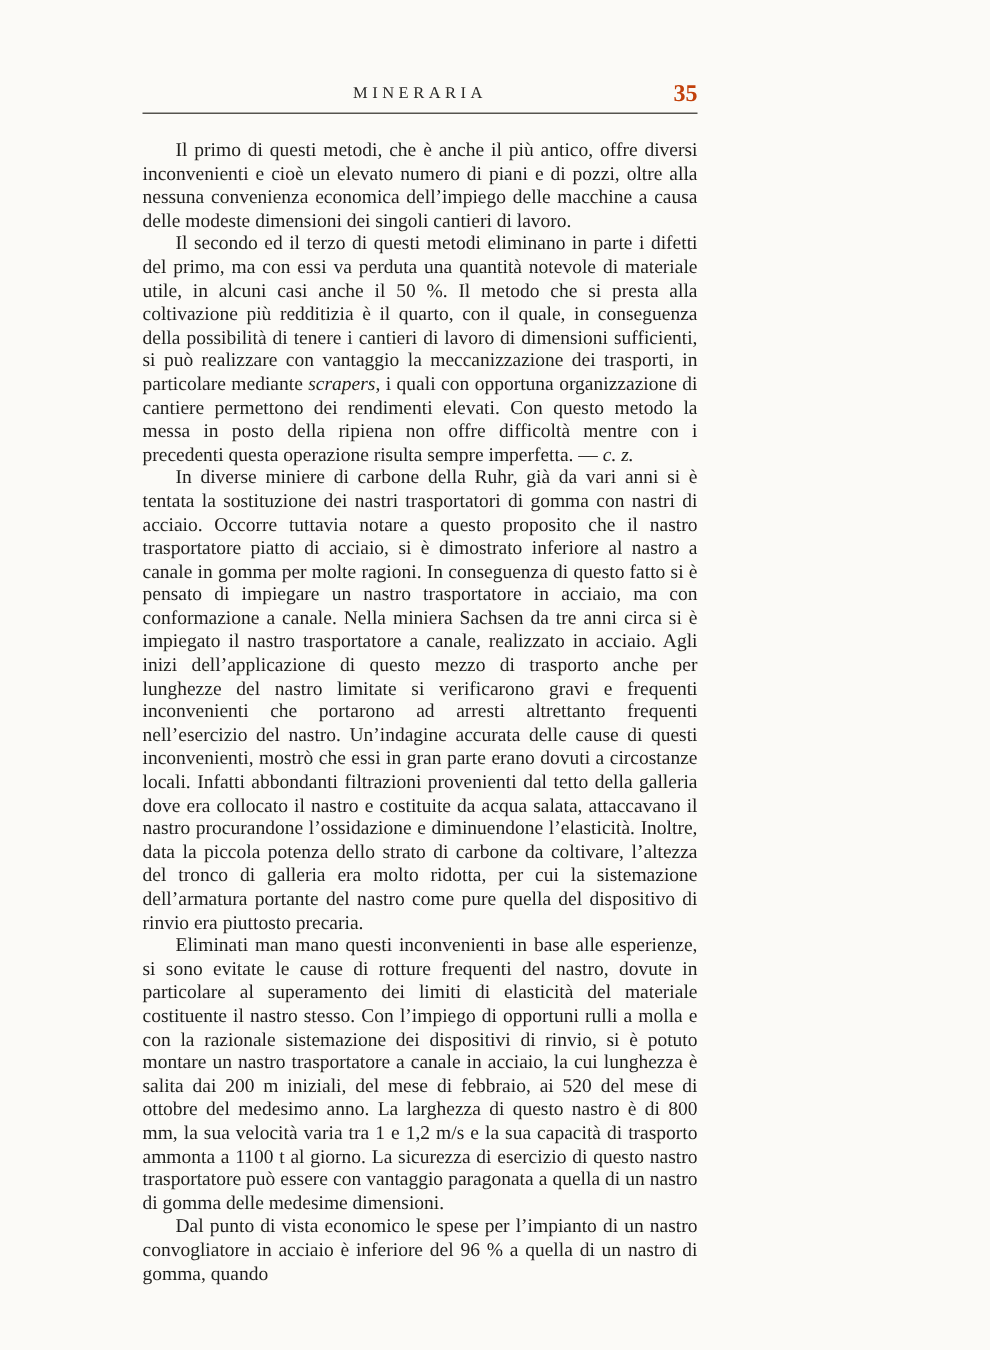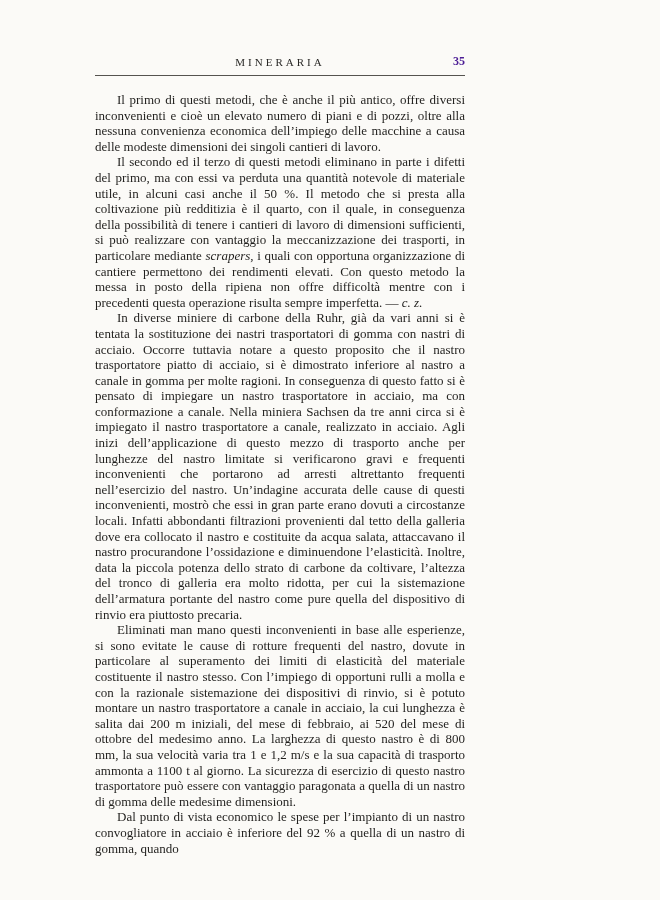--- a/index.html
+++ b/index.html
@@ -28,24 +28,24 @@
   .running-title {
     text-align: center;
     font-size: 11px;
     letter-spacing: 3px;
     color: #2a2927;
   }
   .page-number {
     position: absolute;
     right: 0;
     top: -2px;
-    font-size: 12px;
+    font-size: 16px;
     font-weight: bold;
     letter-spacing: 0;
-    color: #4c1d95;
+    color: #c2410c;
   }
   .header-rule {
     border: none;
     border-top: 1px solid #55534f;
     margin: 3px 0 0 0;
   }
   .text-block {
     margin-top: 16px;
   }
   .body-para {
@@ -91,16 +91,16 @@
 
     <p class="body-para">Il primo di questi metodi, che è anche il più antico, offre diversi inconvenienti e cioè un elevato numero di piani e di pozzi, oltre alla nessuna convenienza economica dell’impiego delle macchine a causa delle modeste dimensioni dei singoli cantieri di lavoro.</p>
 
     <p class="body-para"><span>Il secondo ed il terzo di questi metodi eliminano in parte i difetti del primo, ma con essi va perduta una quantità notevole di materiale utile, in alcuni casi anche il 50 %. Il metodo che si presta alla coltivazione più redditizia è il quarto, con il quale, in conseguenza della possibilità di tenere i cantieri di lavoro di dimensioni sufficienti, si può realizzare con vantaggio la meccanizzazione dei trasporti, in particolare mediante </span><em>scrapers</em><span>, i quali con opportuna organizzazione di cantiere permettono dei rendimenti elevati. Con questo metodo la messa in posto della ripiena non offre difficoltà mentre con i precedenti questa operazione risulta sempre imperfetta. — </span><em>c. z.</em></p>
 
 
     <p class="body-para">In diverse miniere di carbone della Ruhr, già da vari anni si è tentata la sostituzione dei nastri trasportatori di gomma con nastri di acciaio. Occorre tuttavia notare a questo proposito che il nastro trasportatore piatto di acciaio, si è dimostrato inferiore al nastro a canale in gomma per molte ragioni. In conseguenza di questo fatto si è pensato di impiegare un nastro trasportatore in acciaio, ma con conformazione a canale. Nella miniera Sachsen da tre anni circa si è impiegato il nastro trasportatore a canale, realizzato in acciaio. Agli inizi dell’applicazione di questo mezzo di trasporto anche per lunghezze del nastro limitate si verificarono gravi e frequenti inconvenienti che portarono ad arresti altrettanto frequenti nell’esercizio del nastro. Un’indagine accurata delle cause di questi inconvenienti, mostrò che essi in gran parte erano dovuti a circostanze locali. Infatti abbondanti filtrazioni provenienti dal tetto della galleria dove era collocato il nastro e costituite da acqua salata, attaccavano il nastro procurandone l’ossidazione e diminuendone l’elasticità. Inoltre, data la piccola potenza dello strato di carbone da coltivare, l’altezza del tronco di galleria era molto ridotta, per cui la sistemazione dell’armatura portante del nastro come pure quella del dispositivo di rinvio era piuttosto precaria.</p>
 
     <p class="body-para">Eliminati man mano questi inconvenienti in base alle esperienze, si sono evitate le cause di rotture frequenti del nastro, dovute in particolare al superamento dei limiti di elasticità del materiale costituente il nastro stesso. Con l’impiego di opportuni rulli a molla e con la razionale sistemazione dei dispositivi di rinvio, si è potuto montare un nastro trasportatore a canale in acciaio, la cui lunghezza è salita dai 200 m iniziali, del mese di febbraio, ai 520 del mese di ottobre del medesimo anno. La larghezza di questo nastro è di 800 mm, la sua velocità varia tra 1 e 1,2 m/s e la sua capacità di trasporto ammonta a 1100 t al giorno. La sicurezza di esercizio di questo nastro trasportatore può essere con vantaggio paragonata a quella di un nastro di gomma delle medesime dimensioni.</p>
 
-    <p class="body-para">Dal punto di vista economico le spese per l’impianto di un nastro convogliatore in acciaio è inferiore del 92 % a quella di un nastro di gomma, quando</p>
+    <p class="body-para">Dal punto di vista economico le spese per l’impianto di un nastro convogliatore in acciaio è inferiore del 96 % a quella di un nastro di gomma, quando</p>
 
   </main>
 </div>
 
 </body></html>

